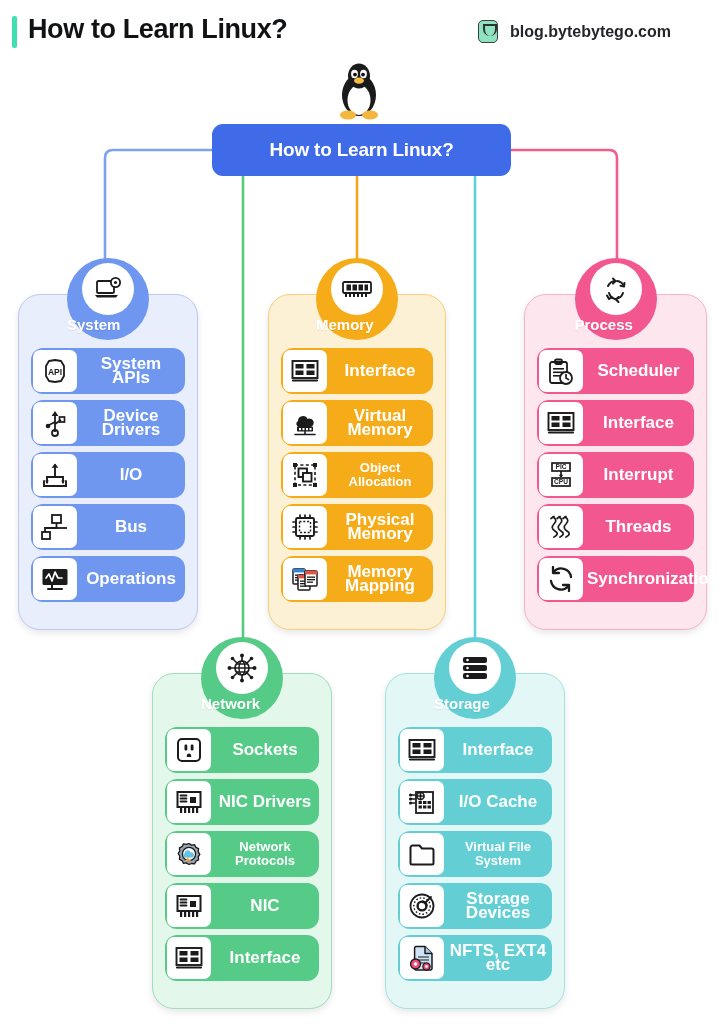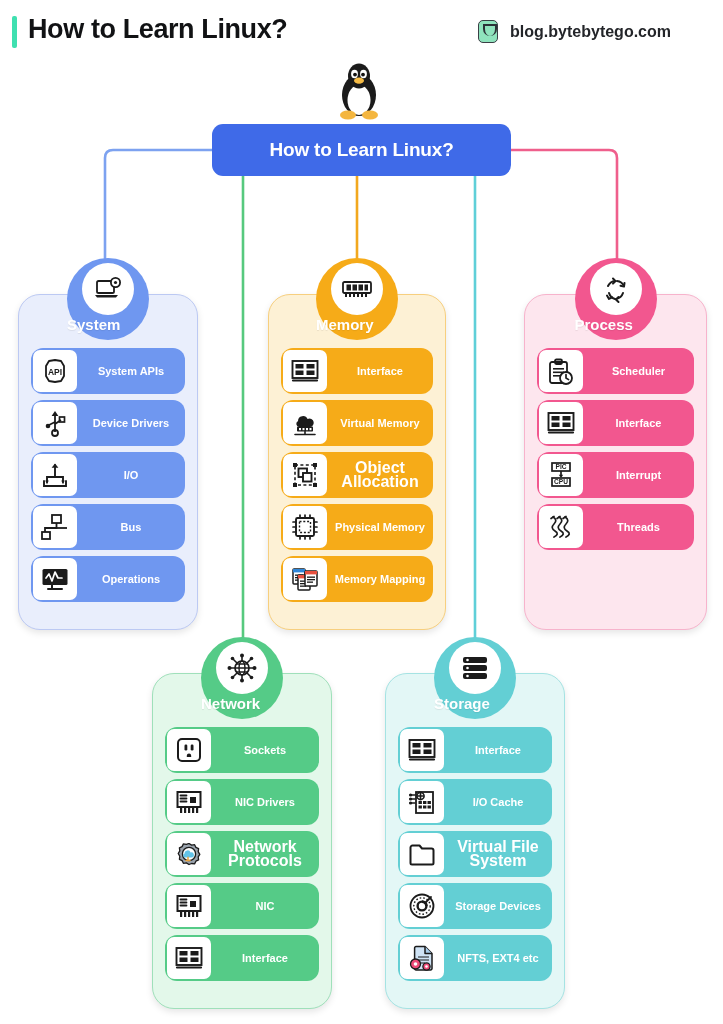--- a/index.html
+++ b/index.html
@@ -78,24 +78,24 @@
     background: var(--c); border-radius: 12px;
     display: flex; align-items: center;
   }
   .icon-box {
     width: 44px; height: 42px; flex: none; margin-left: 2px;
     background: #fff; border-radius: 7px;
     display: flex; align-items: center; justify-content: center;
   }
   .item-label {
     flex: 1; text-align: center; color: #fff;
-    font-size: 11px; font-weight: bold; line-height: 14px;
+    font-size: 17px; font-weight: bold; line-height: 14px;
     padding: 0 4px;
   }
-  .item-label.small { font-size: 16px; }
+  .item-label.small { font-size: 13px; }
 
   
   #branch-system  { left: 18px;  top: 258px; width: 180px; }
   #branch-memory  { left: 268px; top: 258px; width: 178px; }
   #branch-process { left: 524px; top: 258px; width: 183px; }
   #branch-network { left: 152px; top: 637px; width: 180px; }
   #branch-storage { left: 385px; top: 637px; width: 180px; }
   #branch-system  .panel, #branch-memory .panel,
   #branch-process .panel, #branch-network .panel,
   #branch-storage .panel { height: 336px; }
@@ -389,20 +389,31 @@
             <svg class="ic" width="26" height="26" viewBox="0 0 26 26">
               <g fill="none" stroke="#1b1b1b" stroke-width="1.7" stroke-linecap="round">
                 <path d="M5 3q5 3 1 7t1 7 -1 6"></path>
                 <path d="M11 3q5 3 1 7t1 7 -1 6"></path>
                 <path d="M17 3q5 3 1 7t1 7 -1 6"></path>
                 <path d="M3 4.5l3-2M9 4.5l3-2M15 4.5l3-2"></path>
               </g>
             </svg>
           </div>
           <div class="item-label">Threads</div>
+        </div>
+        <div class="item">
+          <div class="icon-box">
+            <svg class="ic" width="26" height="26" viewBox="0 0 26 26">
+              <path d="M23 11a10 10 0 0 0-17.5-5" fill="none" stroke="#1b1b1b" stroke-width="2.3" stroke-linecap="round"></path>
+              <path d="M5 1v6h6" fill="none" stroke="#1b1b1b" stroke-width="2.3" stroke-linecap="round" stroke-linejoin="round"></path>
+              <path d="M3 15a10 10 0 0 0 17.5 5" fill="none" stroke="#1b1b1b" stroke-width="2.3" stroke-linecap="round"></path>
+              <path d="M21 25v-6h-6" fill="none" stroke="#1b1b1b" stroke-width="2.3" stroke-linecap="round" stroke-linejoin="round"></path>
+            </svg>
+          </div>
+          <div class="item-label">Synchronization</div>
         </div>
       </div>
     <div class="circle">
       <div class="circle-inner">
         <svg class="ic" width="30" height="30" viewBox="0 0 30 30">
           <path d="M7 12a9 9 0 0 1 7-5" fill="none" stroke="#1b1b1b" stroke-width="2" stroke-linecap="round"></path>
           <path d="M12 4.5l2.6 2.6L12 9.6" fill="none" stroke="#1b1b1b" stroke-width="2" stroke-linecap="round" stroke-linejoin="round"></path>
           <path d="M23 12a9 9 0 0 0-7-5" fill="none" stroke="#1b1b1b" stroke-width="2" stroke-linecap="round"></path>
           <path d="M23.5 9l-.5 3.6-3.5-.8" fill="none" stroke="#1b1b1b" stroke-width="2" stroke-linecap="round" stroke-linejoin="round"></path>
           <path d="M22 19a9 9 0 0 1-7 6" fill="none" stroke="#1b1b1b" stroke-width="2" stroke-linecap="round"></path>

